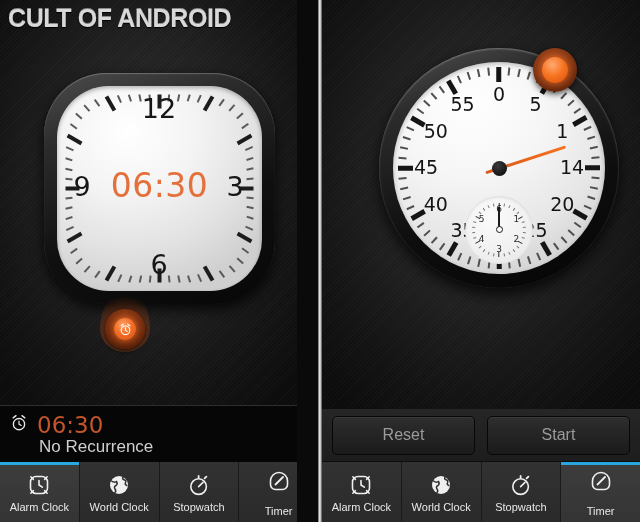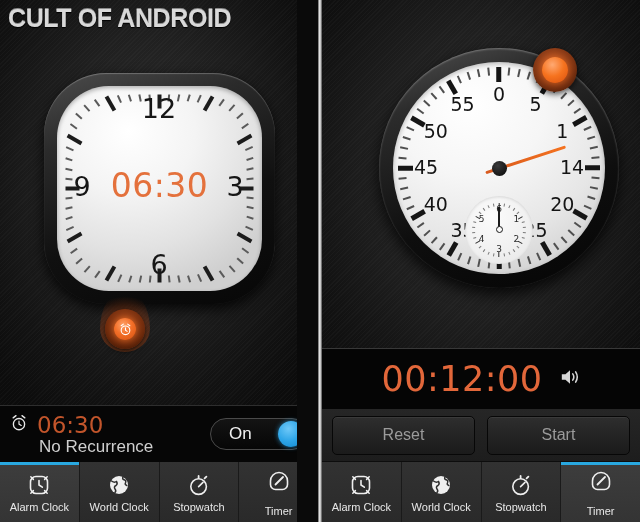--- a/index.html
+++ b/index.html
@@ -470,24 +470,20 @@
           <span>
             <svg width="18" height="18" viewBox="0 0 24 24" aria-hidden="true">
               <circle cx="12" cy="13.5" r="7.5" fill="none" stroke="#e9e9e9" stroke-width="1.8"></circle>
               <path d="M12 9.5 v4 l3 1.8" fill="none" stroke="#e9e9e9" stroke-width="1.6" stroke-linecap="round"></path>
               <path d="M4.2 5.2 L8 2.2 M19.8 5.2 L16 2.2" stroke="#e9e9e9" stroke-width="1.8" stroke-linecap="round"></path>
             </svg>
           </span>
           <span class="alarm-time">06:30</span>
         </div>
         <div class="alarm-recur">No Recurrence</div>
-      </div>
-      <div class="toggle">
-        <span class="toggle-label">On</span>
-        <span class="toggle-knob"></span>
       </div>
     </div>
 
     <div class="tabbar">
       <div class="tab active">
         <span class="tab-icon">
           <svg width="26" height="26" viewBox="0 0 26 26" aria-hidden="true">
             <rect x="4.5" y="4.5" width="17" height="17" rx="5.5" fill="none" stroke="#efefef" stroke-width="1.6"></rect>
             <path d="M13 8.5 v4.5 l3.3 2.2" fill="none" stroke="#efefef" stroke-width="1.6" stroke-linecap="round"></path>
             <path d="M4.8 4.8 L7.4 7.4 M21.2 4.8 L18.6 7.4 M4.8 21.2 L7.4 18.6 M21.2 21.2 L18.6 18.6" stroke="#efefef" stroke-width="1.5" stroke-linecap="round"></path>
@@ -657,30 +653,20 @@
         <div class="rd-hand" id="rd-hand" style="transform: rotate(-18deg);"></div>
         <div class="rd-hub"></div>
       </div>
     </div>
 
     <div class="rd-knob">
       <div class="rd-knob-ring"></div>
       <div class="rd-knob-core"></div>
     </div>
 
-    <div class="readout">
-      <span class="readout-time">00:12:00</span>
-      <span>
-        <svg width="22" height="20" viewBox="0 0 24 22" aria-hidden="true">
-          <path d="M3 8 h4 L12 3.5 v15 L7 14 H3 z" fill="#d8d8d8"></path>
-          <path d="M15 7.5 q2.4 3.5 0 7" fill="none" stroke="#d8d8d8" stroke-width="1.7" stroke-linecap="round"></path>
-          <path d="M18.2 5.4 q3.6 5.6 0 11.2" fill="none" stroke="#d8d8d8" stroke-width="1.7" stroke-linecap="round"></path>
-        </svg>
-      </span>
-    </div>
 
     <div class="actions">
       <div class="action-btn">Reset</div>
       <div class="action-btn">Start</div>
     </div>
 
     <div class="tabbar">
       <div class="tab">
         <span class="tab-icon">
           <svg width="26" height="26" viewBox="0 0 26 26" aria-hidden="true">

